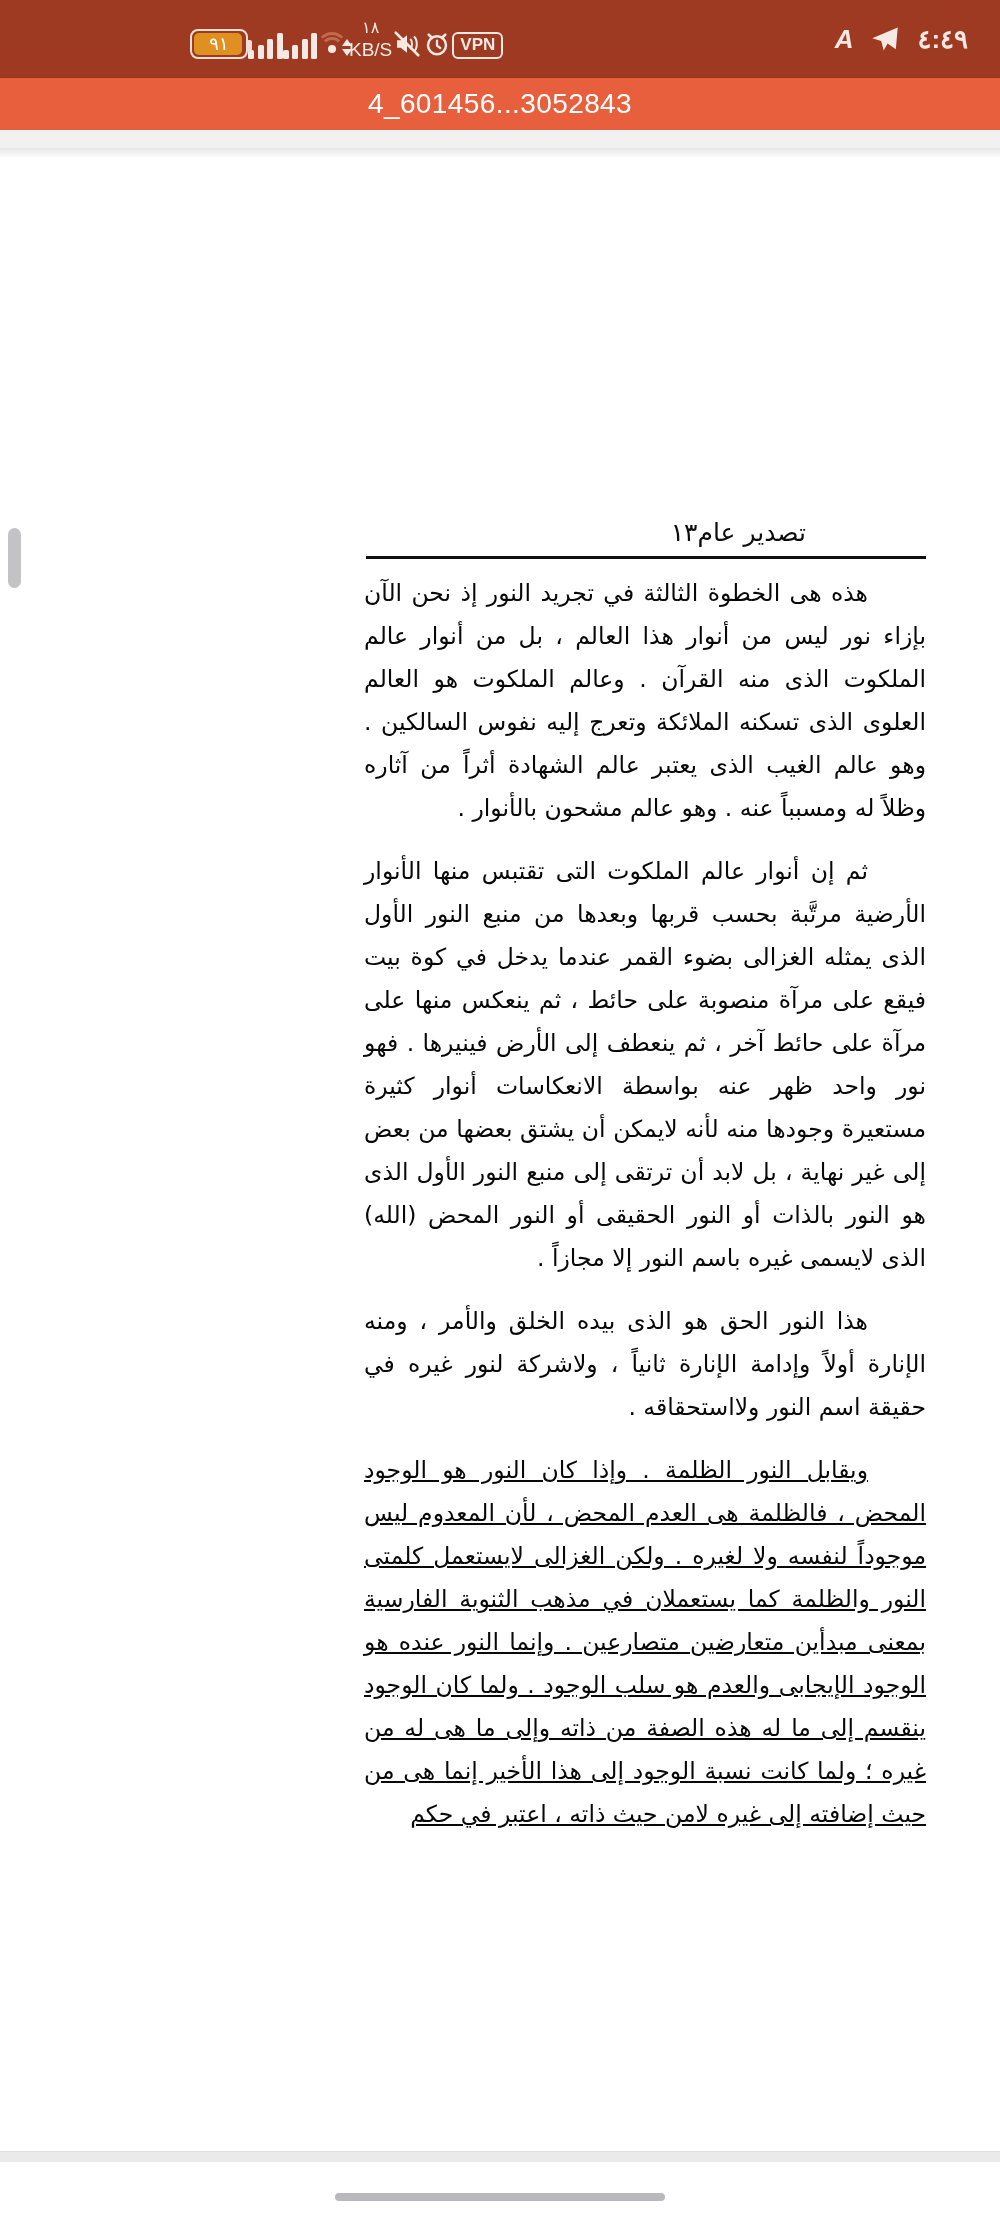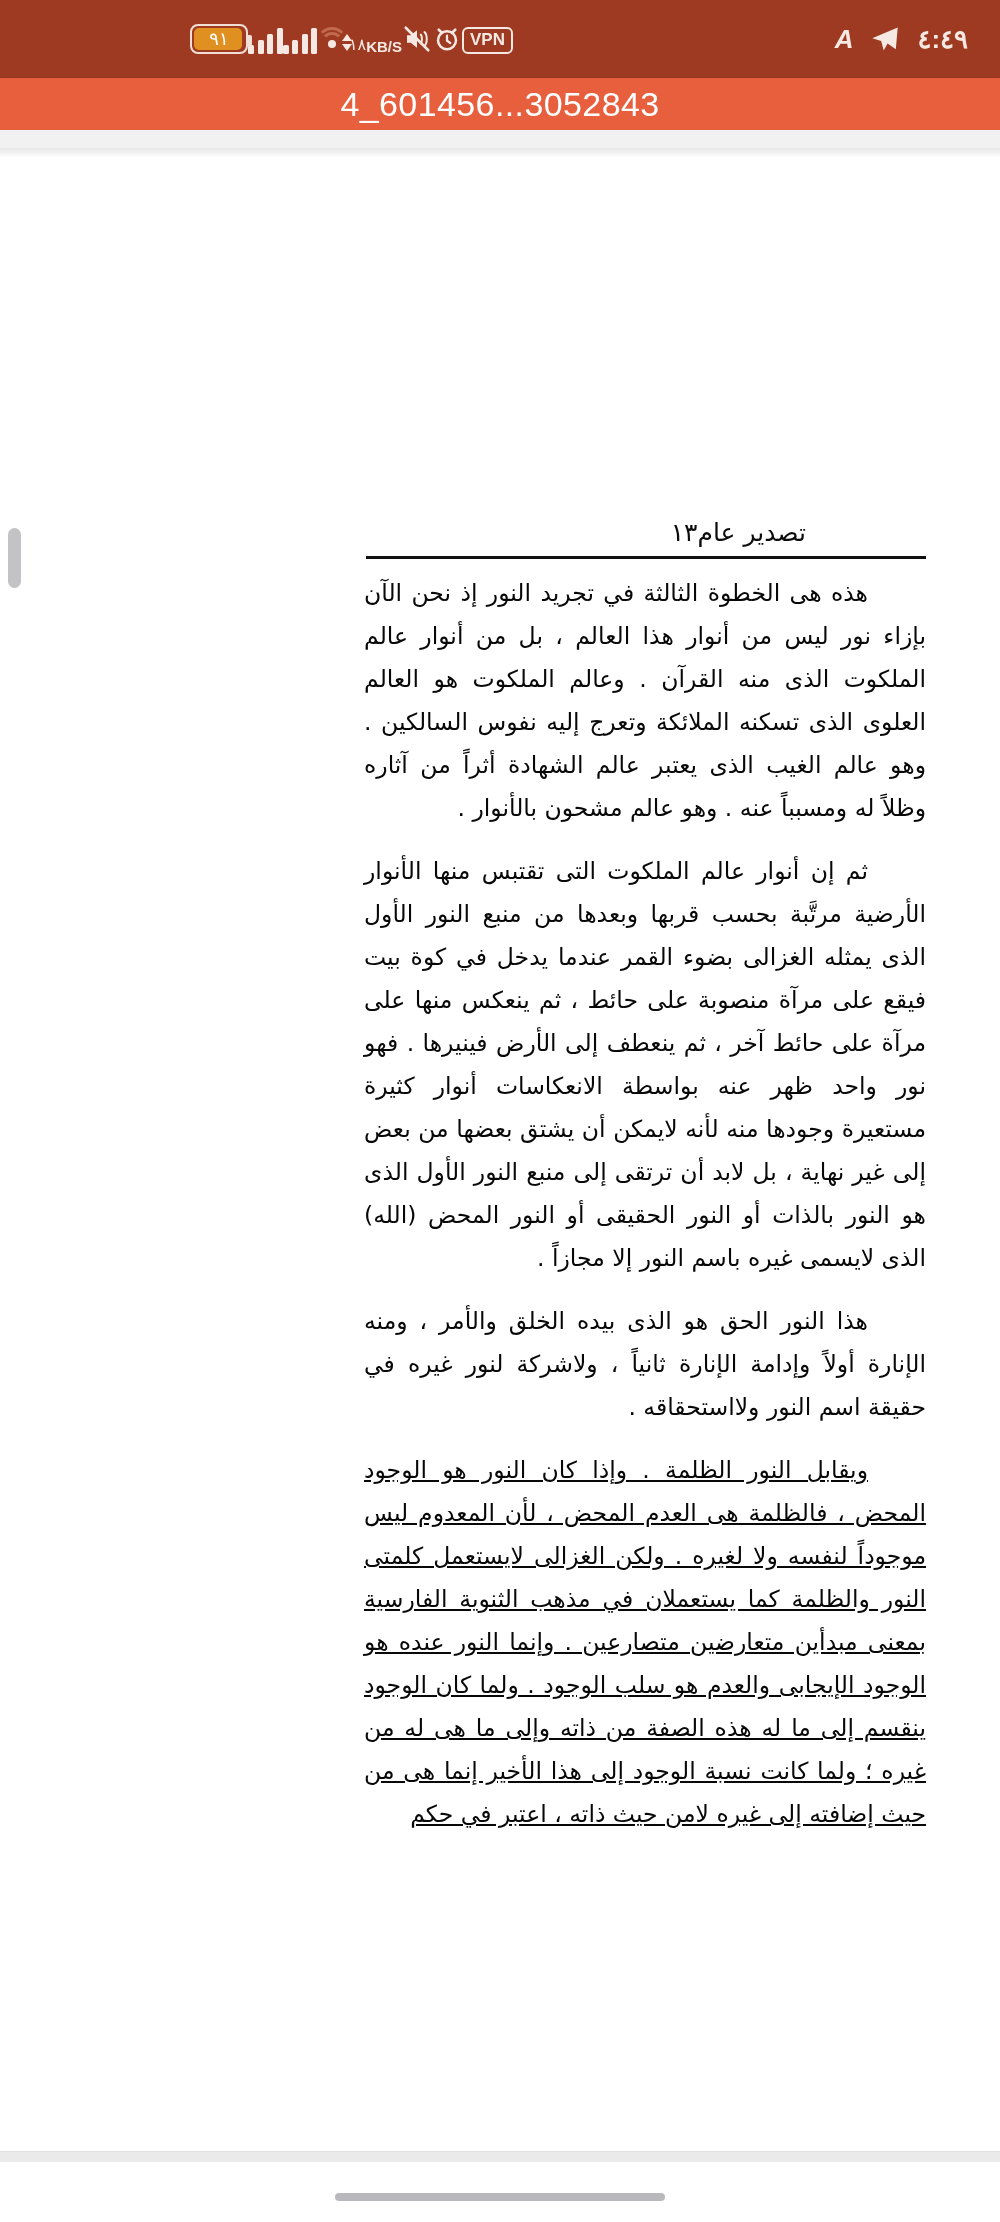--- a/index.html
+++ b/index.html
@@ -122,27 +122,28 @@
     border-right: 5px solid transparent;
     border-bottom: 7px solid #f6e9e4;
   }
   .wifi em.dn {
     top: 17px;
     border-bottom: none;
     border-top: 7px solid #f6e9e4;
   }
   .netspeed {
     display: flex;
+    flex-direction: column;
     align-items: center;
     line-height: 1;
     color: #f6e9e4;
     margin-left: 2px;
   }
   .netspeed .num { font-size: 16px; }
-  .netspeed .unit { font-size: 15px; font-weight: bold; margin-top: 4px; }
+  .netspeed .unit { font-size: 19px; font-weight: normal; margin-top: 4px; }
   .mute-icon, .alarm-icon { width: 30px; height: 30px; position: relative; }
   .vpn-badge {
     border: 2.5px solid #f6e9e4;
     border-radius: 6px;
     padding: 2px 6px;
     font-size: 17px;
     font-weight: bold;
     color: #f6e9e4;
     line-height: 1.1;
   }
@@ -169,21 +170,21 @@
     width: 1000px;
     height: 52px;
     background: #e85f3d;
     display: flex;
     align-items: center;
     justify-content: center;
     box-shadow: 0 1px 3px rgba(0,0,0,0.22);
   }
   .title-bar .title {
     color: #ffffff;
-    font-size: 34px;
+    font-size: 28px;
     letter-spacing: 0.4px;
   }
 
   
   .doc-viewport {
     position: absolute;
     top: 130px; left: 0;
     width: 1000px;
     height: 2092px;
     background: #f1f1f1;

